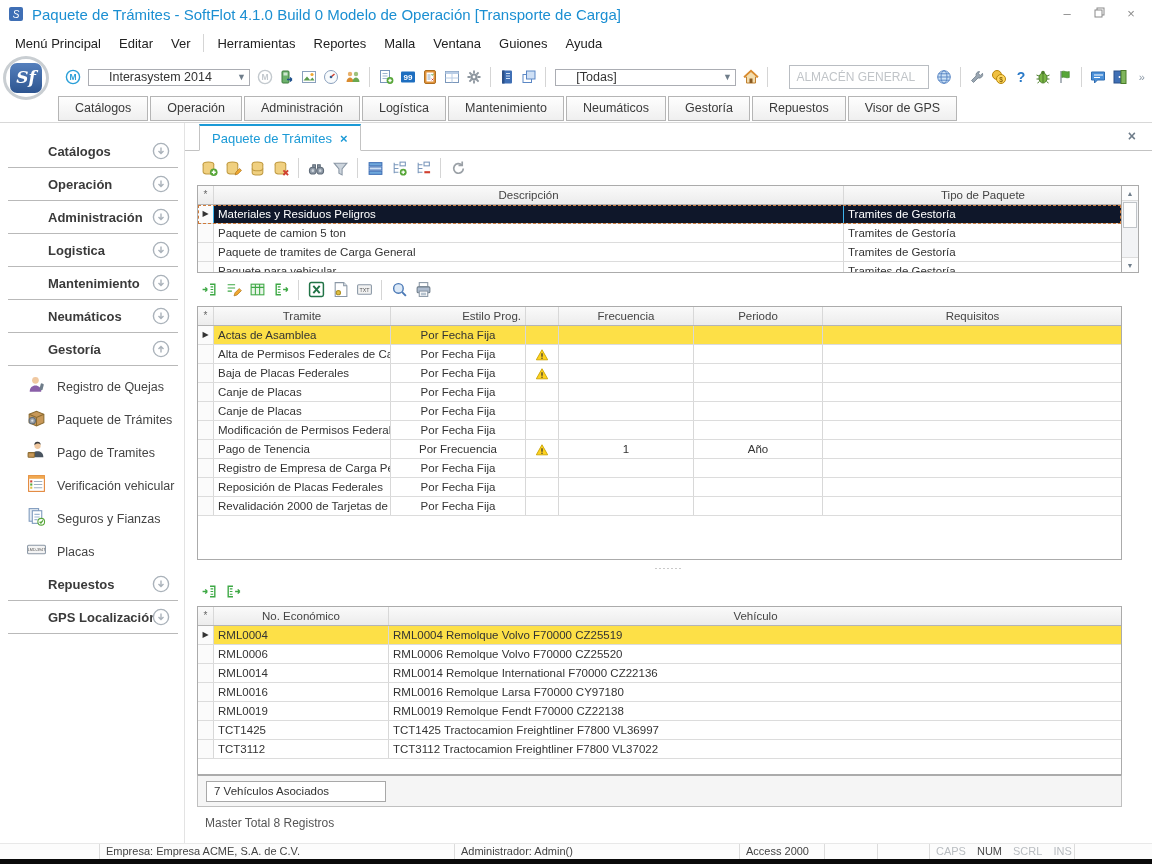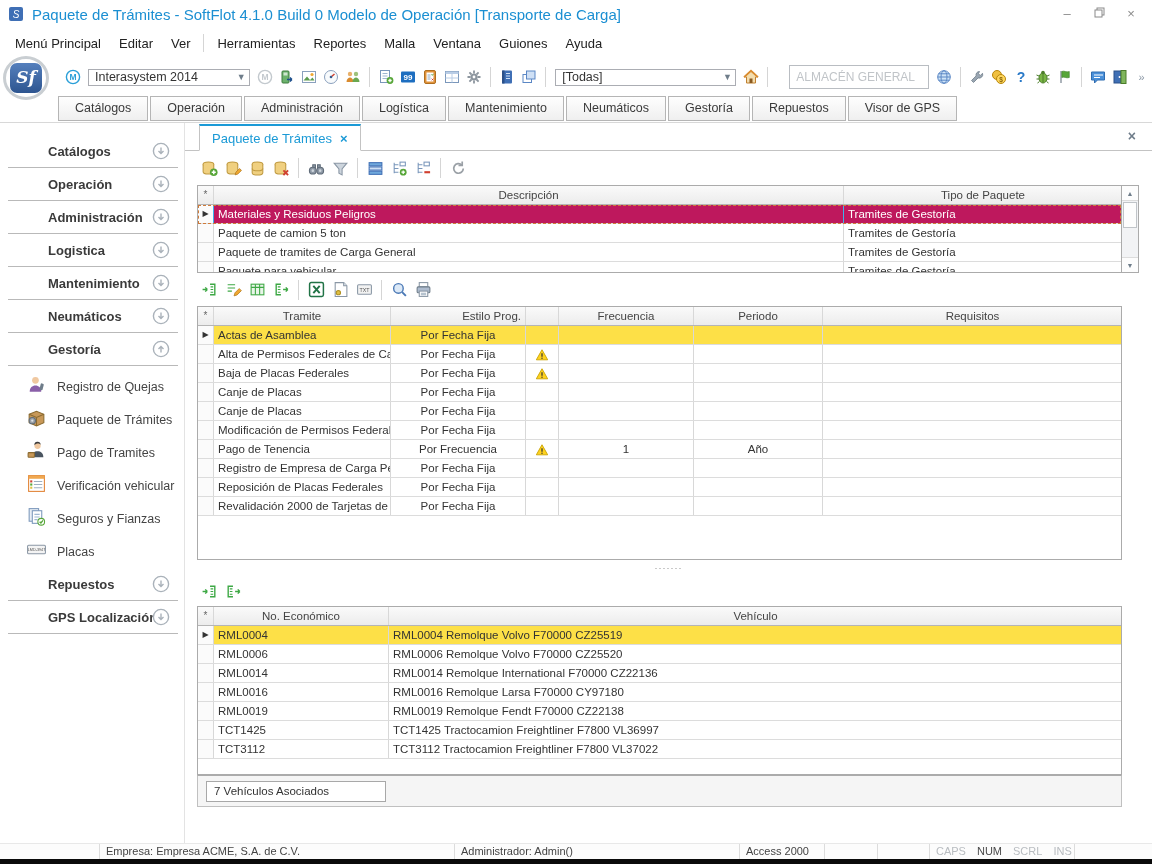--- a/index.html
+++ b/index.html
@@ -17,21 +17,21 @@
   .logo { position:absolute; left:3px; top:-2px; width:46px; height:44px; border-radius:50%;
           border:3px solid #c9ced2; background:#fff; display:flex; align-items:center; justify-content:center; }
   .logo-in { width:32px; height:30px; border-radius:7px; background:linear-gradient(#5580bd,#2d5590);
              color:#fff; font-family:"DejaVu Serif", serif; font-style:italic; font-weight:bold;
              font-size:17px; text-align:center; line-height:29px; }
   .tbtn { width:22px; height:22px; display:inline-flex; align-items:center; justify-content:center; }
   .tbtn svg { width:16px; height:16px; }
   .tgroup { display:flex; align-items:center; }
   .vsep { width:1px; height:20px; background:#d5d5d5; margin:0 5px; }
   .combo { height:17px; border:1px solid #abadb3; background:#fff; display:flex; align-items:center;
-           font-size:12.5px; color:#333; padding-left:6px; margin:0 4px; }
+           font-size:12.5px; color:#333; padding-left:20px; margin:0 4px; }
   .combo .cv { flex:1; white-space:nowrap; overflow:hidden; }
   .combo .carr { width:16px; color:#6f7d8a; font-size:9px; text-align:center; }
   .winput { height:24px; border:1px solid #b9bdc2; background:#fff; font-size:12px; color:#555;
             padding:0 6px; margin:0 4px; font-family:"Liberation Sans", sans-serif; }
   .winput::placeholder { color:#c0c4c8; }
   .modtabs { height:27px; display:flex; align-items:flex-start; padding-left:58px; border-bottom:1px solid #d8d8d8; }
   .mtab { height:25px; line-height:23px; padding:0 16px; border:1px solid #b5b5b5; margin-right:2px;
           background:linear-gradient(#fefefe,#efefef); font-size:12.5px; color:#3a3a3a; white-space:nowrap; }
   .main { display:flex; height:720px; }
   .sidebar { width:185px; border-right:1px solid #e3e3e3; padding-top:12px; background:#fff; flex:none; }
@@ -58,21 +58,21 @@
   .tb1 { height:34px; } .tb2 { height:33px; } .tb3 { height:30px; }
   .gridwrap { margin-left:12px; display:flex; }
   .grid { border:1px solid #ababab; background:#fff; overflow:hidden; width:925px; }
   .g-head { display:flex; height:19px; background:linear-gradient(#fafafa,#ececec); border-bottom:1px solid #b5b5b5; }
   .g-head .gc { line-height:18px; text-align:center; color:#444; font-size:11.5px; }
   .gc { flex:none; border-right:1px solid #d8d8d8; padding:0 4px; white-space:nowrap; overflow:hidden;
         font-size:11.5px; color:#333; }
   .g-row { display:flex; height:19px; line-height:18px; border-bottom:1px solid #dcdcdc; background:#fff; }
   .gc.ind { padding:0; text-align:center; background:#fbfbfb; color:#333; font-size:8px; line-height:18px; }
   .g-row.sel-strong { outline:1px dashed #cf7b3a; outline-offset:-1px; }
-  .g-row.sel-strong .gc { background:#be185d; color:#fff; border-right-color:#3db4ec; }
+  .g-row.sel-strong .gc { background:#0f172a; color:#fff; border-right-color:#3db4ec; }
   .g-row.sel-light .gc { background:#fde047; }
   .g-row.sel-strong .gc.ind, .g-row.sel-light .gc.ind { background:#fbfbfb; color:#333; }
   .gc .warn { width:14px; height:13px; display:inline-block; vertical-align:middle; }
   .vscroll { width:17px; height:88px; border:1px solid #ababab; border-left:none; background:#f2f3f5;
              display:flex; flex-direction:column; }
   .sarrbtn { height:15px; text-align:center; font-size:7px; color:#6f7d8a; line-height:15px; background:#fdfdfd;
              border-bottom:1px solid #dcdcdc; }
   .sarrbtn.b { border-top:1px solid #dcdcdc; border-bottom:none; }
   .strack { flex:1; position:relative; }
   .sthumb { position:absolute; top:1px; left:1px; right:1px; height:26px; background:#fdfdfd; border:1px solid #c0c4c8; }
@@ -798,20 +798,21 @@
             <div class="gc" style="width: 175px; text-align: left;">TCT3112</div>
             <div class="gc" style="width: 734px; text-align: left;">TCT3112 Tractocamion  Freightliner  F7800  VL37022</div>
           </div>
         </div>
     </div>
 
     <div class="vfooter">
       <div class="vfbox">7 Vehículos Asociados</div>
     </div>
 
+    <div class="mtotal">Master Total 8 Registros</div>
   </div>
 </div>
 
 <div class="statusbar">
   <span class="scell" style="width:100px"></span>
   <span class="scell" style="width:355px">Empresa: Empresa ACME, S.A. de C.V.</span>
   <span class="scell" style="width:285px">Administrador: Admin()</span>
   <span class="scell" style="width:85px">Access 2000</span>
   <span class="scell" style="width:53px"></span>
   <span class="scell" style="width:52px"></span>

